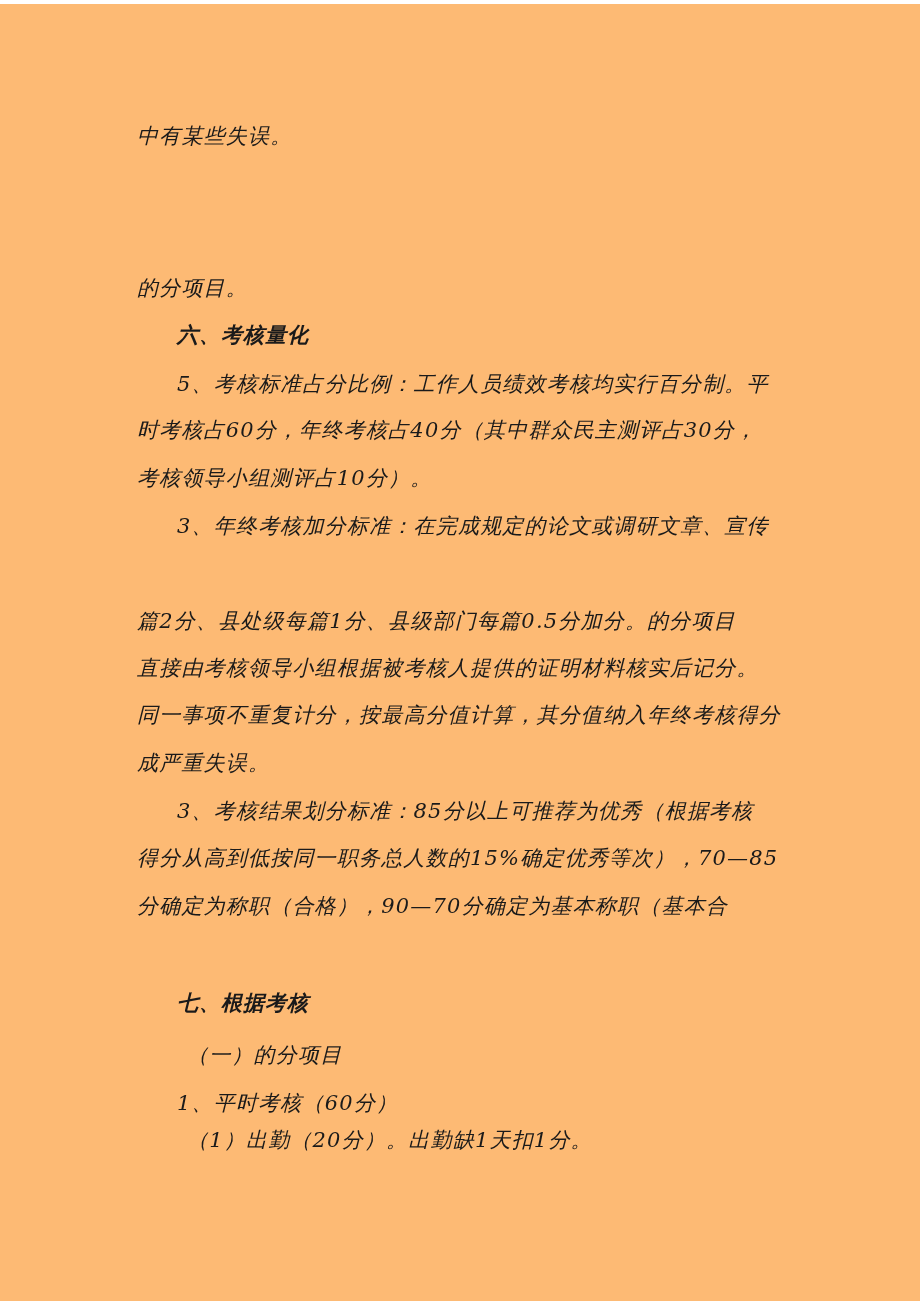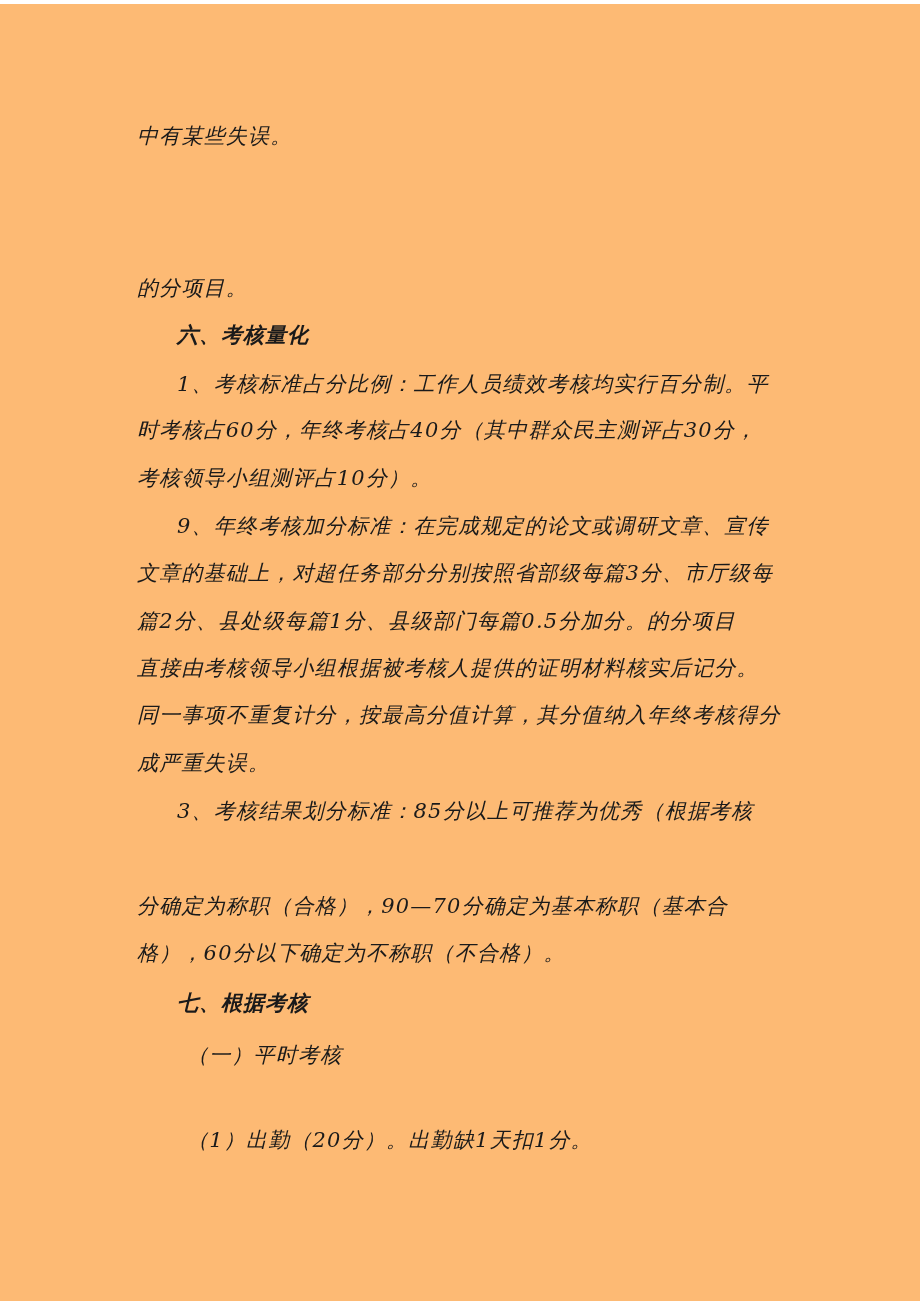--- a/index.html
+++ b/index.html
@@ -9,28 +9,28 @@
   .line { position: absolute; left: 137px; white-space: nowrap; font-size: 21px; line-height: 28px; letter-spacing: 1.2px; }
   .head { font-weight: bold; letter-spacing: 1px; }
 </style>
 </head>
 <body>
 
 <div class="page">
   <div class="line" style="top:118px;left:137px">中有某些失误。</div>
   <div class="line" style="top:270px;left:137px">的分项目。</div>
   <div class="line head" style="top:317px;left:177px">六、考核量化</div>
-  <div class="line" style="top:366px;left:177px">1、考核标准占分比例：工作人员绩效考核均实行百分制。平</div>
+  <div class="line" style="top:366px;left:177px">5、考核标准占分比例：工作人员绩效考核均实行百分制。平</div>
   <div class="line" style="top:412px;left:137px">时考核占60分，年终考核占40分（其中群众民主测评占30分，</div>
   <div class="line" style="top:460px;left:137px">考核领导小组测评占10分）。</div>
-  <div class="line" style="top:508px;left:177px">9、年终考核加分标准：在完成规定的论文或调研文章、宣传</div>
-  <div class="line" style="top:555px;left:137px">文章的基础上，对超任务部分分别按照省部级每篇3分、市厅级每</div>
+  <div class="line" style="top:508px;left:177px">3、年终考核加分标准：在完成规定的论文或调研文章、宣传</div>
   <div class="line" style="top:603px;left:137px">篇2分、县处级每篇1分、县级部门每篇0.5分加分。的分项目</div>
   <div class="line" style="top:650px;left:137px">直接由考核领导小组根据被考核人提供的证明材料核实后记分。</div>
   <div class="line" style="top:697px;left:137px">同一事项不重复计分，按最高分值计算，其分值纳入年终考核得分</div>
   <div class="line" style="top:745px;left:137px">成严重失误。</div>
   <div class="line" style="top:793px;left:177px">3、考核结果划分标准：85分以上可推荐为优秀（根据考核</div>
+  <div class="line" style="top:840px;left:137px">得分从高到低按同一职务总人数的15%确定优秀等次），70—85</div>
   <div class="line" style="top:888px;left:137px">分确定为称职（合格），90—70分确定为基本称职（基本合</div>
-  <div class="line" style="top:935px;left:137px">格），60分以下确定为不称职（不合格）。</div>
   <div class="line head" style="top:985px;left:177px">七、根据考核</div>
-  <div class="line" style="top:1037px;left:187px">（一）平时考核</div>
+  <div class="line" style="top:1037px;left:187px">（一）的分项目</div>
+  <div class="line" style="top:1085px;left:177px">1、平时考核（60分）</div>
   <div class="line" style="top:1122px;left:187px">（1）出勤（20分）。出勤缺1天扣1分。</div>
 </div>
 
 </body></html>

